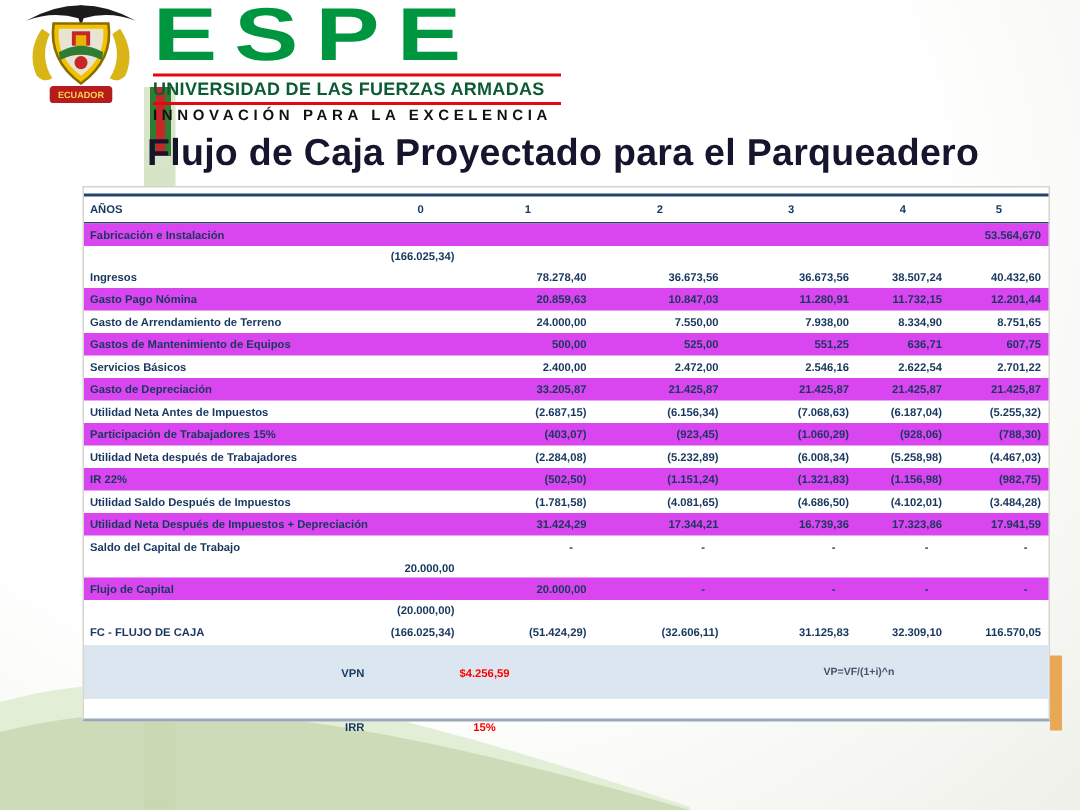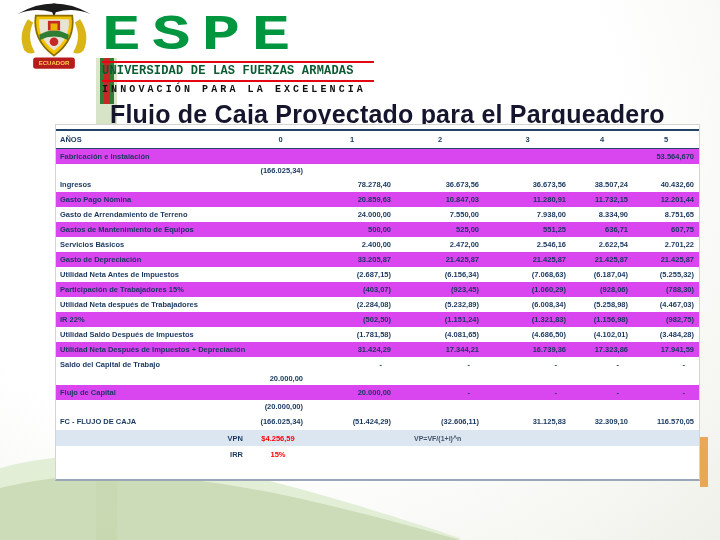--- a/index.html
+++ b/index.html
@@ -9,47 +9,47 @@
 
   
   .swoosh{position:absolute;left:0;bottom:0;z-index:1;}
   .ribbon{position:absolute;left:96px;top:58px;width:21px;height:482px;z-index:1;
           background:linear-gradient(180deg,#dce7cc 0%,#ccdcb8 40%,#c8d9b2 100%);}
   .flagtail{position:absolute;left:100px;top:58px;width:14px;height:46px;z-index:2;
             background:linear-gradient(90deg,#2e7d32 0 4px,#c62828 4px 10px,#2e7d32 10px 14px);}
   .arms{position:absolute;left:10px;top:0px;z-index:3;}
 
   
-  .logoblock{position:absolute;left:102px;top:12px;width:276px;z-index:3;font-family:Liberation Mono, monospace;}
+  .logoblock{position:absolute;left:102px;top:0;width:276px;z-index:3;}
   .espe{font-size:50px;line-height:47px;font-weight:900;color:#009640;
         letter-spacing:9px;transform:scaleX(1.28);transform-origin:left center;}
   .rule{height:2px;background:#e30613;margin:2px 0 1px 0;width:272px;}
   .uline1{font-size:12px;font-weight:bold;color:#0b5c33;letter-spacing:0.2px;white-space:nowrap;}
   .uline2{font-size:10px;font-weight:bold;color:#111;letter-spacing:3.1px;white-space:nowrap;margin-top:2px;}
 
-  .title{position:absolute;left:98px;top:88px;margin:12px;z-index:3;
+  .title{position:absolute;left:98px;top:88px;margin:0;z-index:3;
          font-size:25px;font-weight:600;color:#15152e;letter-spacing:0.2px;white-space:nowrap;}
 
   
   .tablewrap{position:absolute;left:55px;top:124px;width:645px;height:357px;z-index:4;
              background:#fff;border:1px solid #d5d5cf;border-bottom:2px solid #9aa7b8;
              box-sizing:border-box;padding-top:4px;color:#17375e;}
   .trow{display:grid;grid-template-columns:197px 55px 88px 88px 87px 62px 66px;
         align-items:center;height:15px;font-size:7.5px;font-weight:600;}
   .trow.shaded{background:#d946ef;}
   .trow.sub{height:13px;}
   .trow.strong{height:17px;}
   .trow.thead{height:17px;border-top:2px solid #24456b;border-bottom:1px solid #24456b;font-weight:bold;}
   .cell{white-space:nowrap;overflow:visible;}
   .lab{padding-left:4px;font-weight:bold;}
   .num{text-align:right;padding-right:5px;}
   .num.dash{padding-right:14px;}
   .hnum{text-align:center;font-weight:bold;}
   .sumrow{display:grid;grid-template-columns:197px 55px 88px 88px 87px 62px 66px;
-          align-items:center;height:16px;font-size:7.5px;}
+          align-items:center;height:36px;font-size:7.5px;gap:45px;}
   .sumrow.shaded{background:#dce6f1;}
   .sumlab{text-align:right;padding-right:10px;font-weight:bold;}
   .sumval{text-align:center;padding-right:5px;color:#ff0000;font-weight:bold;}
   .formula{grid-column:4 / span 3;text-align:left;padding-left:18px;color:#44546a;font-size:7px;font-weight:600;}
 
   .orange{position:absolute;left:700px;top:437px;width:8px;height:50px;background:#e8a856;z-index:5;}
 </style>
 </head>
 <body>
 

